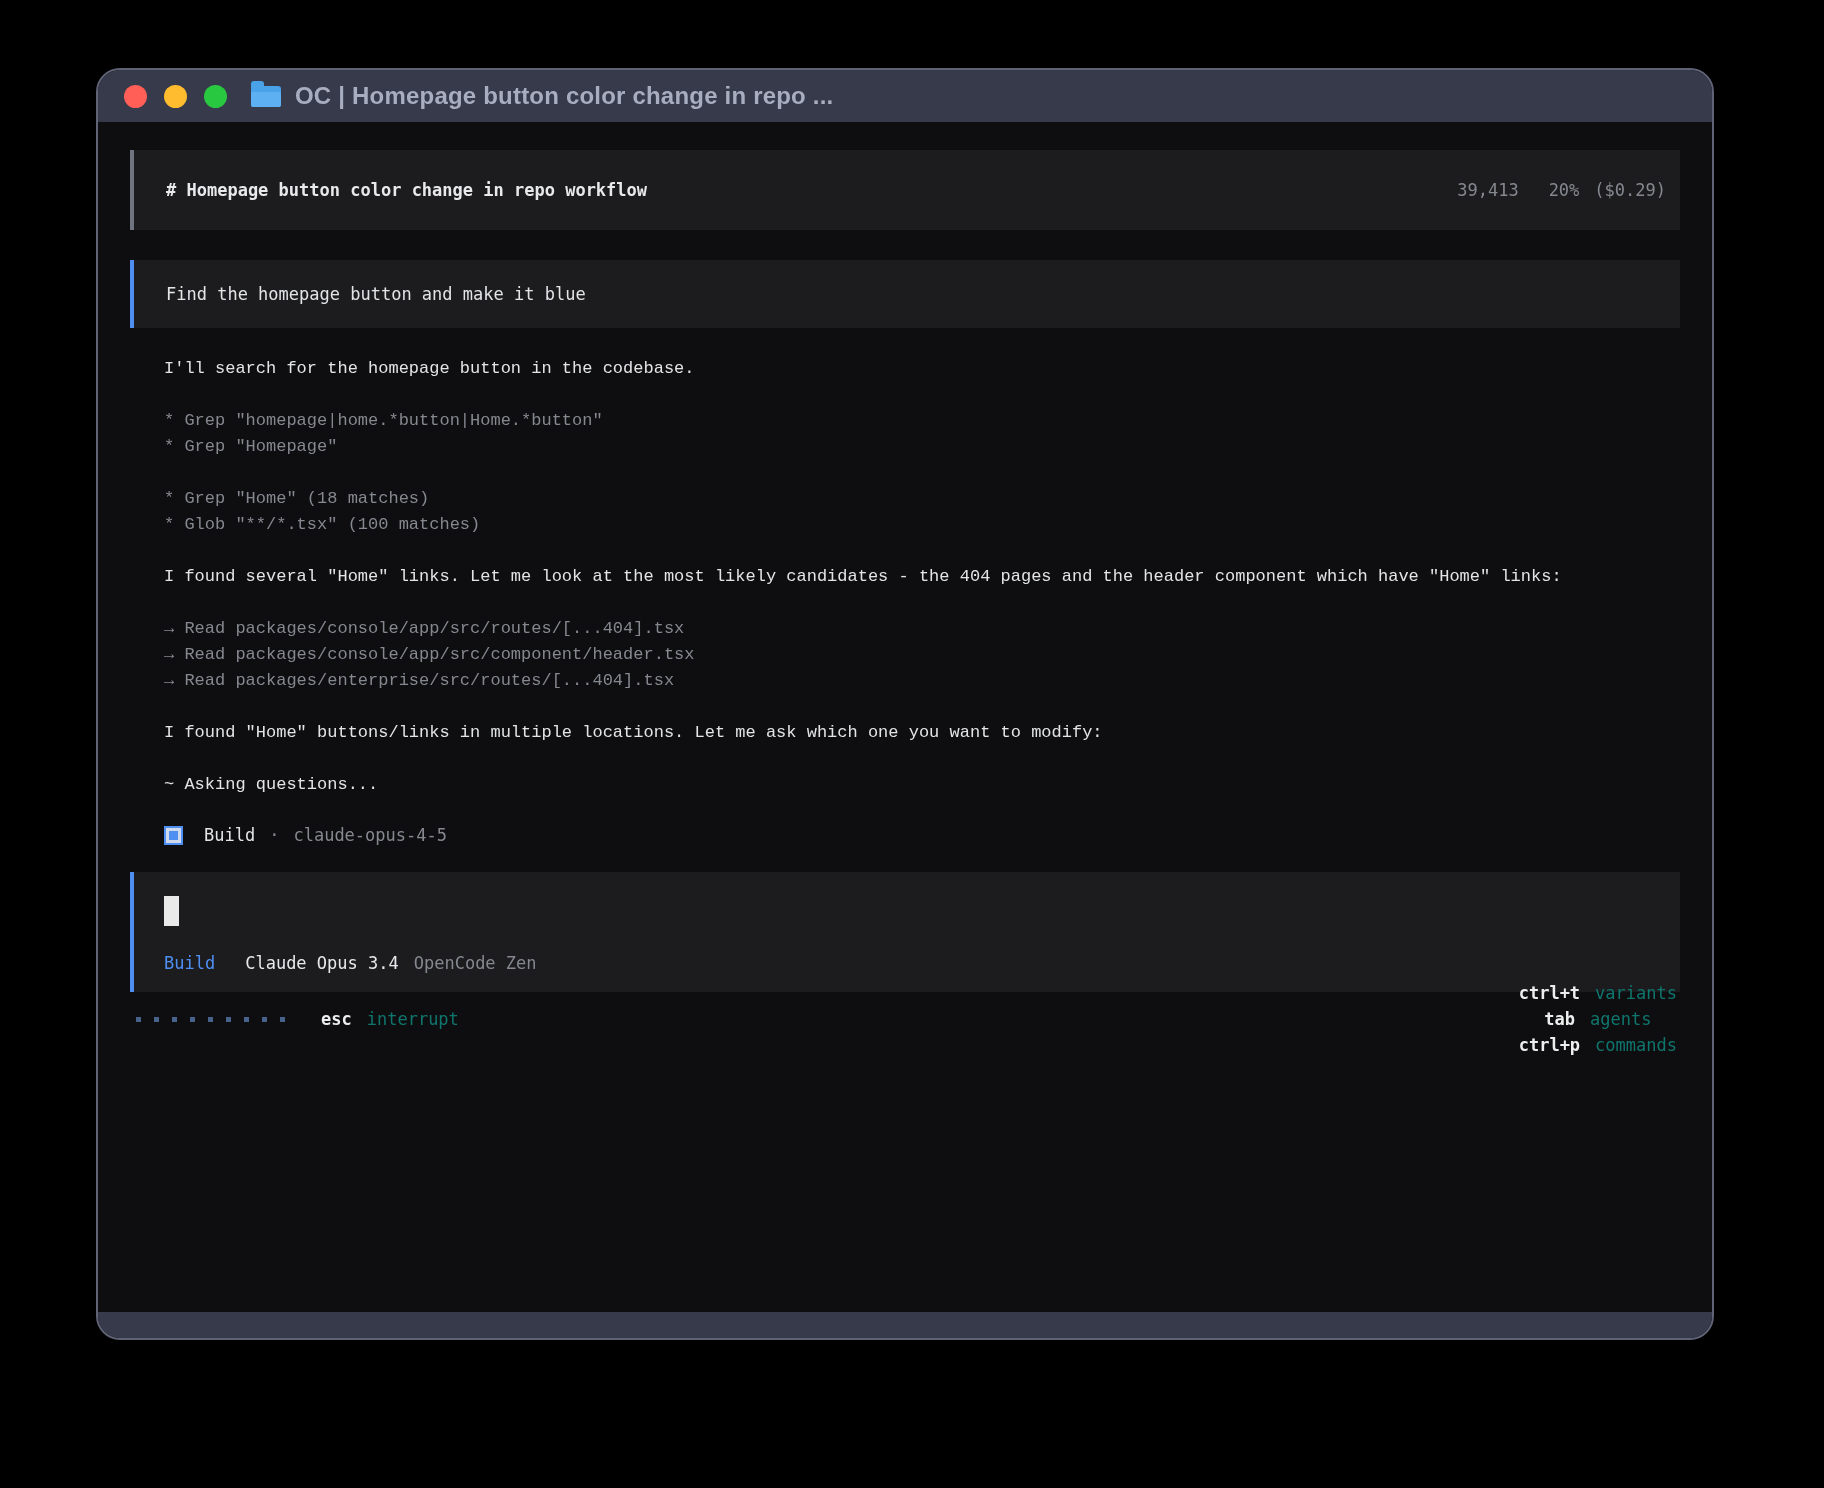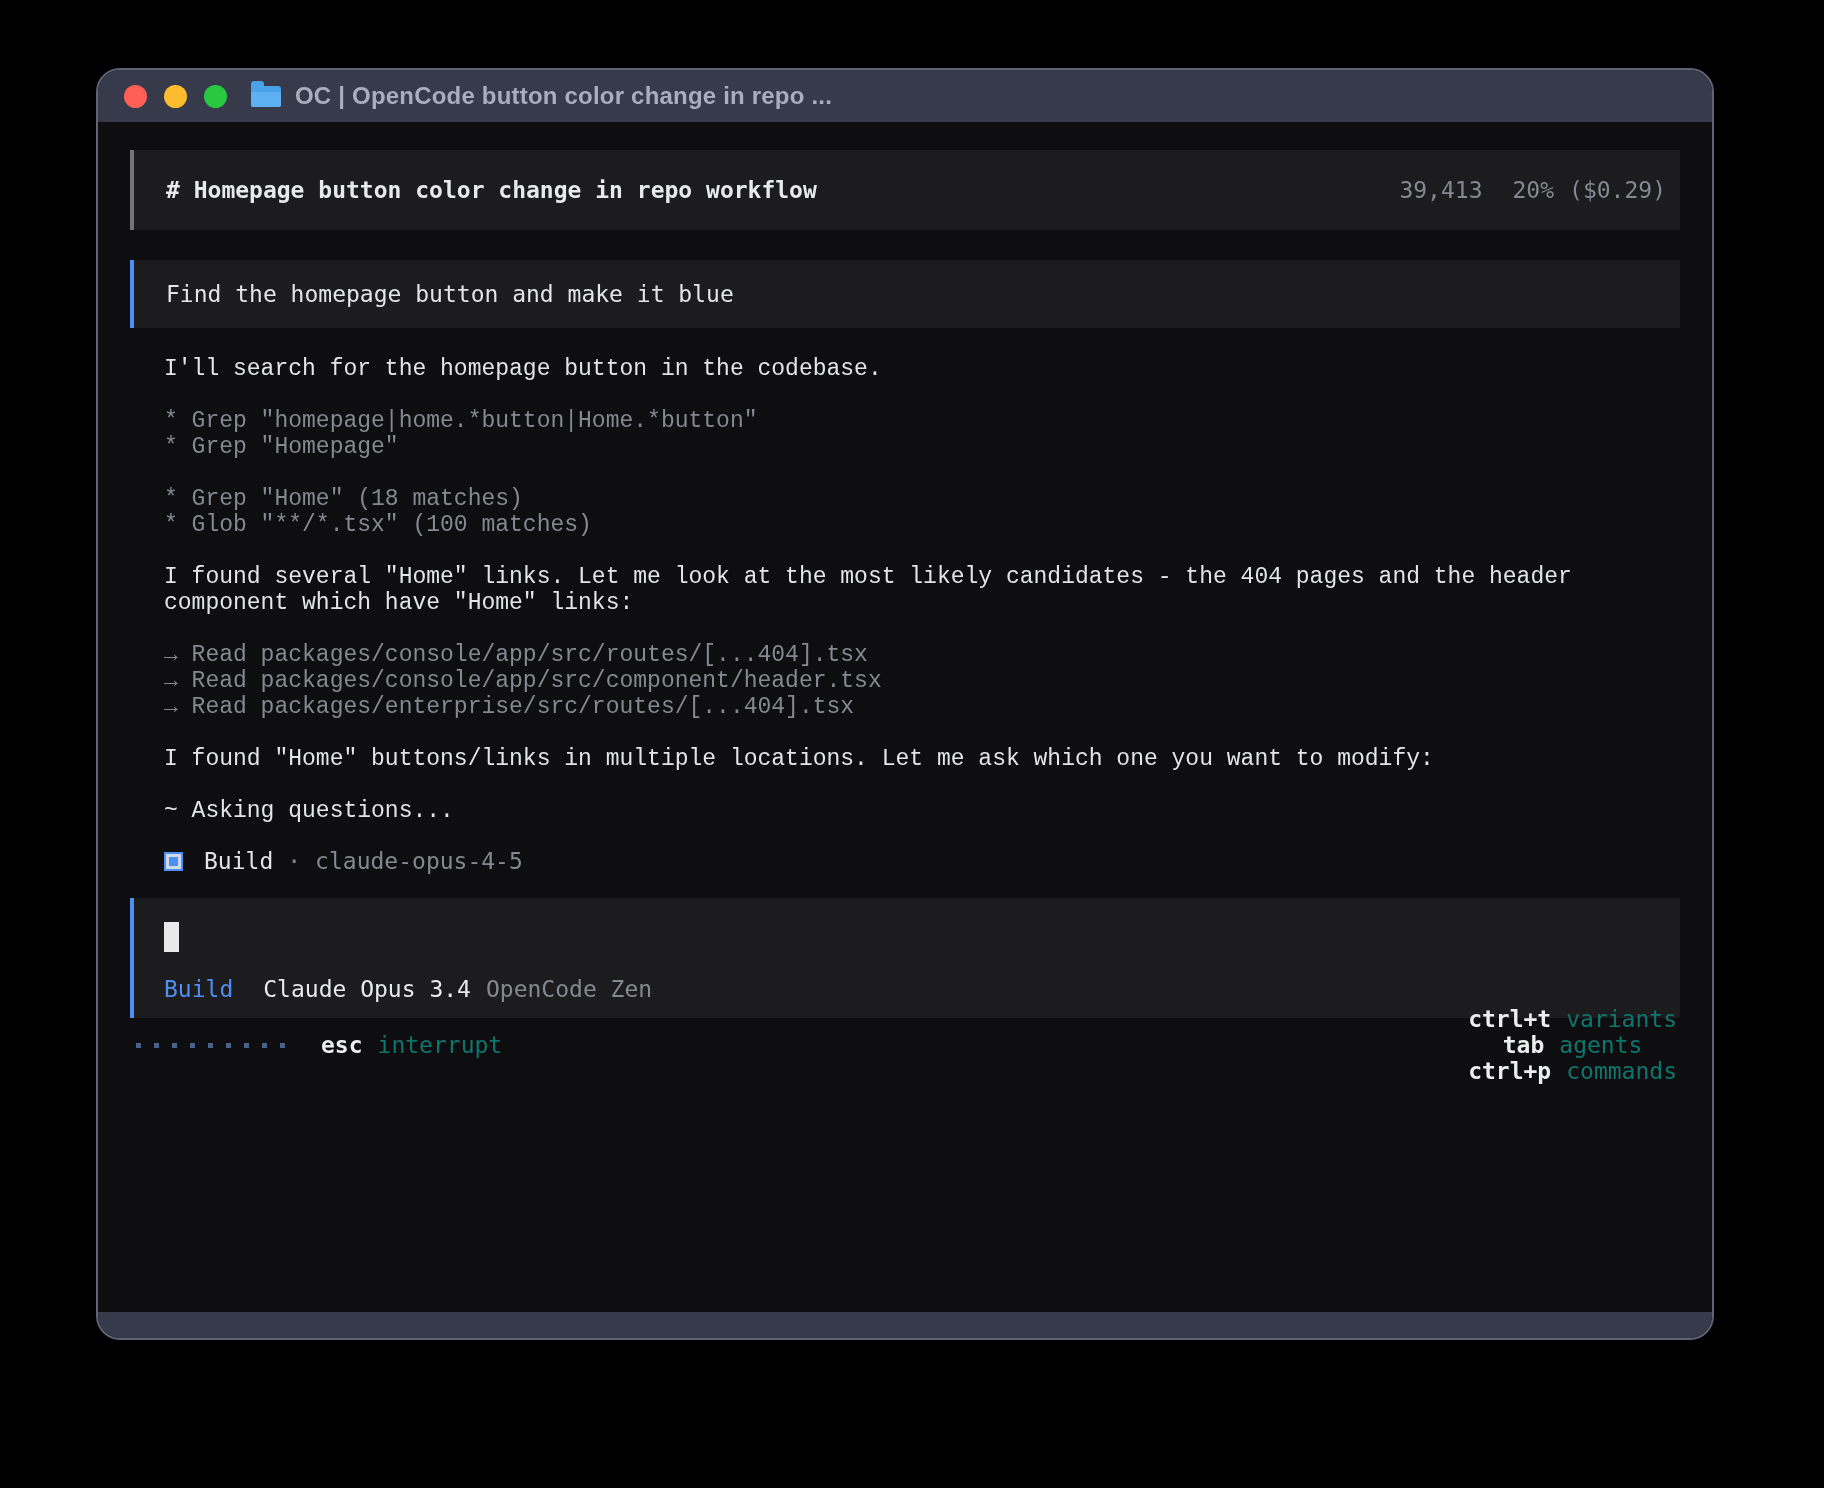--- a/index.html
+++ b/index.html
@@ -26,21 +26,21 @@
             position: relative; margin-left: 24px; }
   .folder::before { content: ""; position: absolute; top: -5px; left: 0;
             width: 13px; height: 7px; background: #4aa2e9; border-radius: 3px 3px 0 0; }
   .folder::after { content: ""; position: absolute; bottom: 0; left: 0; right: 0;
             height: 15px; background: #5db0f2; border-radius: 2px; }
   .wtitle { font-family: "Liberation Sans", sans-serif; font-weight: bold;
             font-size: 24px; color: #a8adc0; margin-left: 14px; letter-spacing: 0.2px; }
 
   
   .content { flex: 1 1 auto; background: #0e0e10; padding: 28px 32px 0 32px;
-             font-size: 23px; line-height: 26px; color: #e3e4e6; overflow: hidden; }
+             font-size: 17px; line-height: 26px; color: #e3e4e6; overflow: hidden; }
 
   .block { background: #1c1c1f; }
 
   .session-header {
     height: 80px; border-left: 4px solid #70747f;
     display: flex; align-items: center; justify-content: space-between;
     padding: 0 14px 0 32px; white-space: pre;
   }
   .sh-title { font-weight: bold; color: #e8e9eb; }
   .sh-stats { color: #85888f; }
@@ -103,21 +103,21 @@
 
 <div class="window">
 
   <div class="titlebar">
     <div class="lights">
       <span class="light red"></span>
       <span class="light yellow"></span>
       <span class="light green"></span>
     </div>
     <span class="folder"></span>
-    <span class="wtitle">OC | OpenCode button color change in repo ...</span>
+    <span class="wtitle">OC | Homepage button color change in repo ...</span>
   </div>
 
   <div class="content">
 
     <div class="session-header block">
       <span class="sh-title"># Homepage button color change in repo workflow</span>
       <span class="sh-stats"><span class="tok">39,413</span><span class="pct">20%</span><span class="cost">($0.29)</span></span>
     </div>
 
     <div class="user-msg block">

